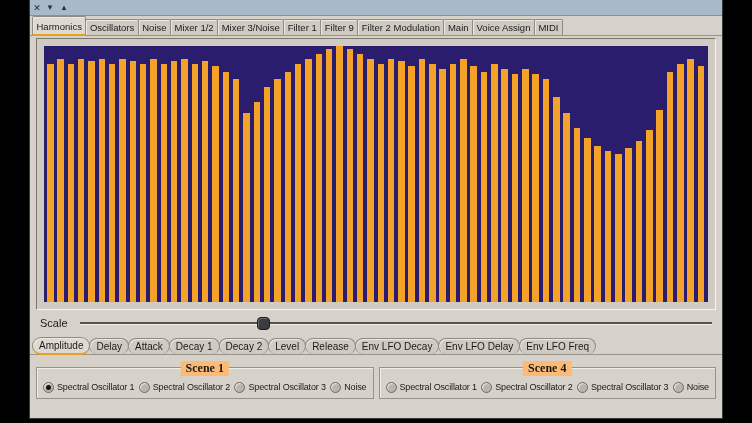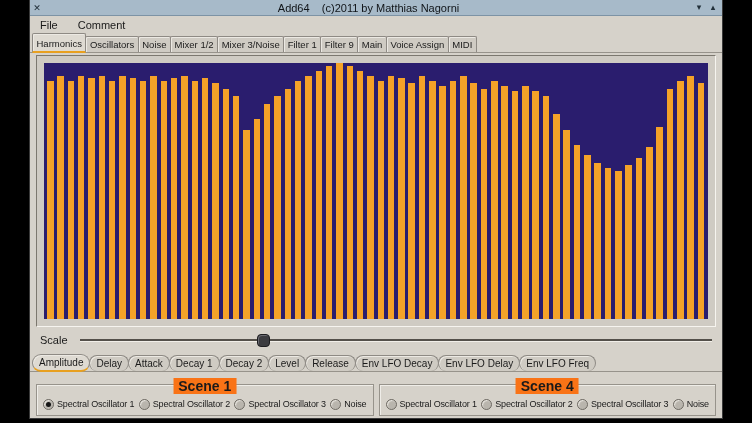--- a/index.html
+++ b/index.html
@@ -62,60 +62,56 @@
     background:#3c3c40; border:1px solid #1d1d20; box-shadow: inset 1px 1px 0 #6a6a70;
   }
   
   .scenes { display:flex; gap:5px; padding:8px 6px 0 6px; }
   .groupbox {
     flex:1; position:relative; height:30px; margin-top:4px;
     border:1px solid #97938b; box-shadow: inset 1px 1px 0 #efede8;
   }
   .gb-title {
     position:absolute; top:-7px; left:50%; transform:translateX(-50%);
-    background:#f97316; padding:0 5px; font-size:14px; font-weight:bold; white-space:nowrap;
+    background:#fdba74; padding:0 5px; font-size:12px; font-weight:bold; white-space:nowrap;font-family:Liberation Serif, serif;
   }
   .radio-row { display:flex; align-items:center; justify-content:space-between; height:100%; padding:4px 6px 0 6px; }
   .radio-item { display:flex; align-items:center; gap:3px; }
   .radio {
     width:9px; height:9px; border-radius:50%; background:#b9b5ad;
     border:1px solid #6f6b64; box-shadow: inset 1px 1px 1px #e8e5df; position:relative; flex:0 0 auto;
   }
   .radio .dot { display:none; position:absolute; left:2px; top:2px; width:5px; height:5px; border-radius:50%; background:#141414; }
   .radio.checked .dot { display:block; }
   .radio-label { font-size:9px; letter-spacing:-0.15px; white-space:nowrap; }
 </style>
 </head>
 <body>
 
 <div class="screen">
   <div class="window">
 
     <div class="titlebar">
       <span class="tb-icon">✕</span>
-      <span class="tb-title">Add64    (c)2011 by Matthias Nagorni</span>
       <span class="tb-btns">
         <span class="tb-btn">▾</span>
         <span class="tb-btn">▴</span>
       </span>
     </div>
 
-    <div class="menubar">
-      <span class="menu-item">File</span>
-      <span class="menu-item">Comment</span>
-    </div>
 
     <div class="tabbar top">
         <div class="tab selected">Harmonics</div>
         <div class="tab">Oscillators</div>
         <div class="tab">Noise</div>
         <div class="tab">Mixer 1/2</div>
         <div class="tab">Mixer 3/Noise</div>
         <div class="tab">Filter 1</div>
         <div class="tab">Filter 9</div>
+        <div class="tab">Filter 2 Modulation</div>
         <div class="tab">Main</div>
         <div class="tab">Voice Assign</div>
         <div class="tab">MIDI</div>
       </div>
 
     <div class="spectrum-frame">
       <div class="display" style="background: rgb(42, 29, 110);">
           <div class="bar" style="height: 93%; background: rgb(245, 162, 40);"></div>
           <div class="bar" style="height: 95%; background: rgb(245, 162, 40);"></div>
           <div class="bar" style="height: 93%; background: rgb(245, 162, 40);"></div>

